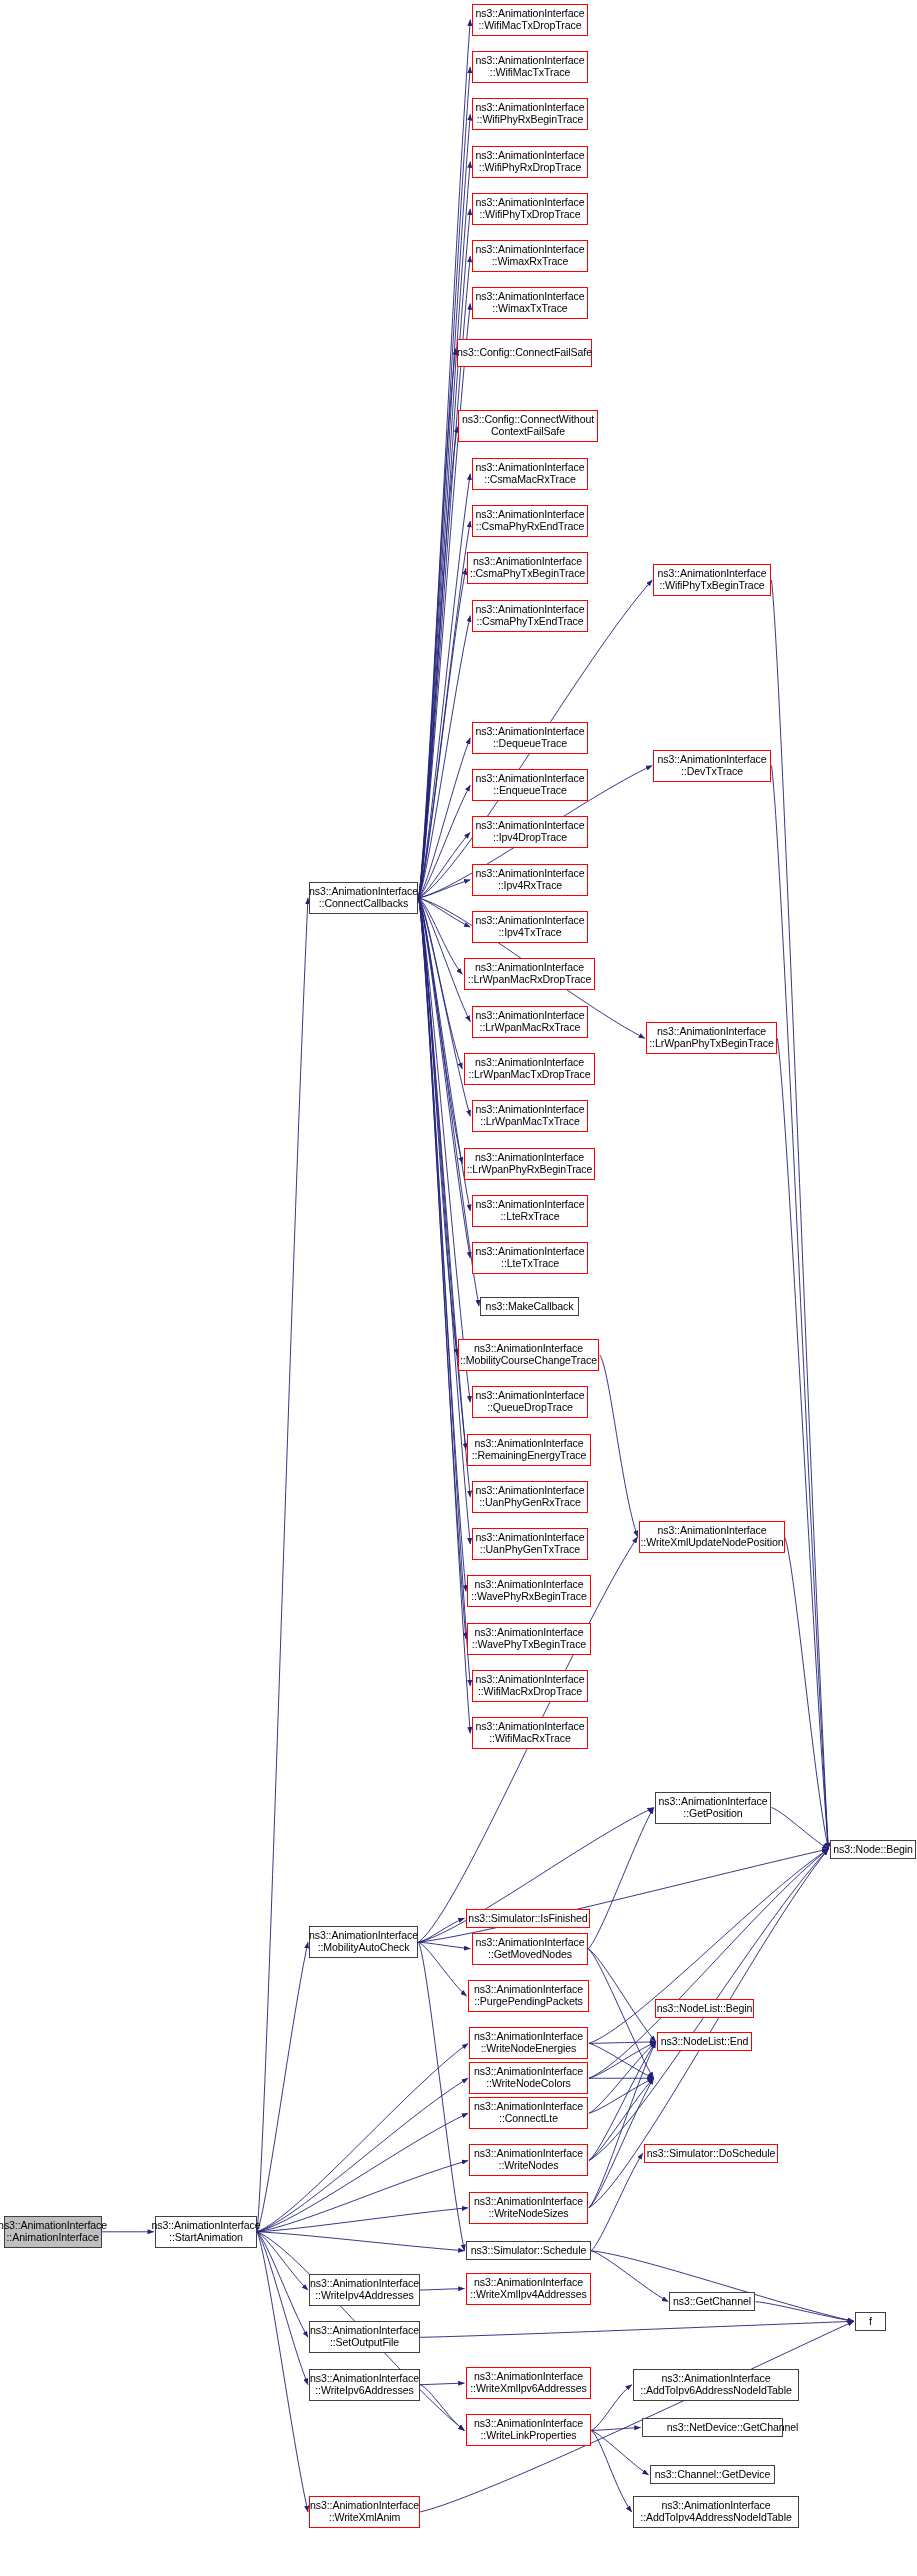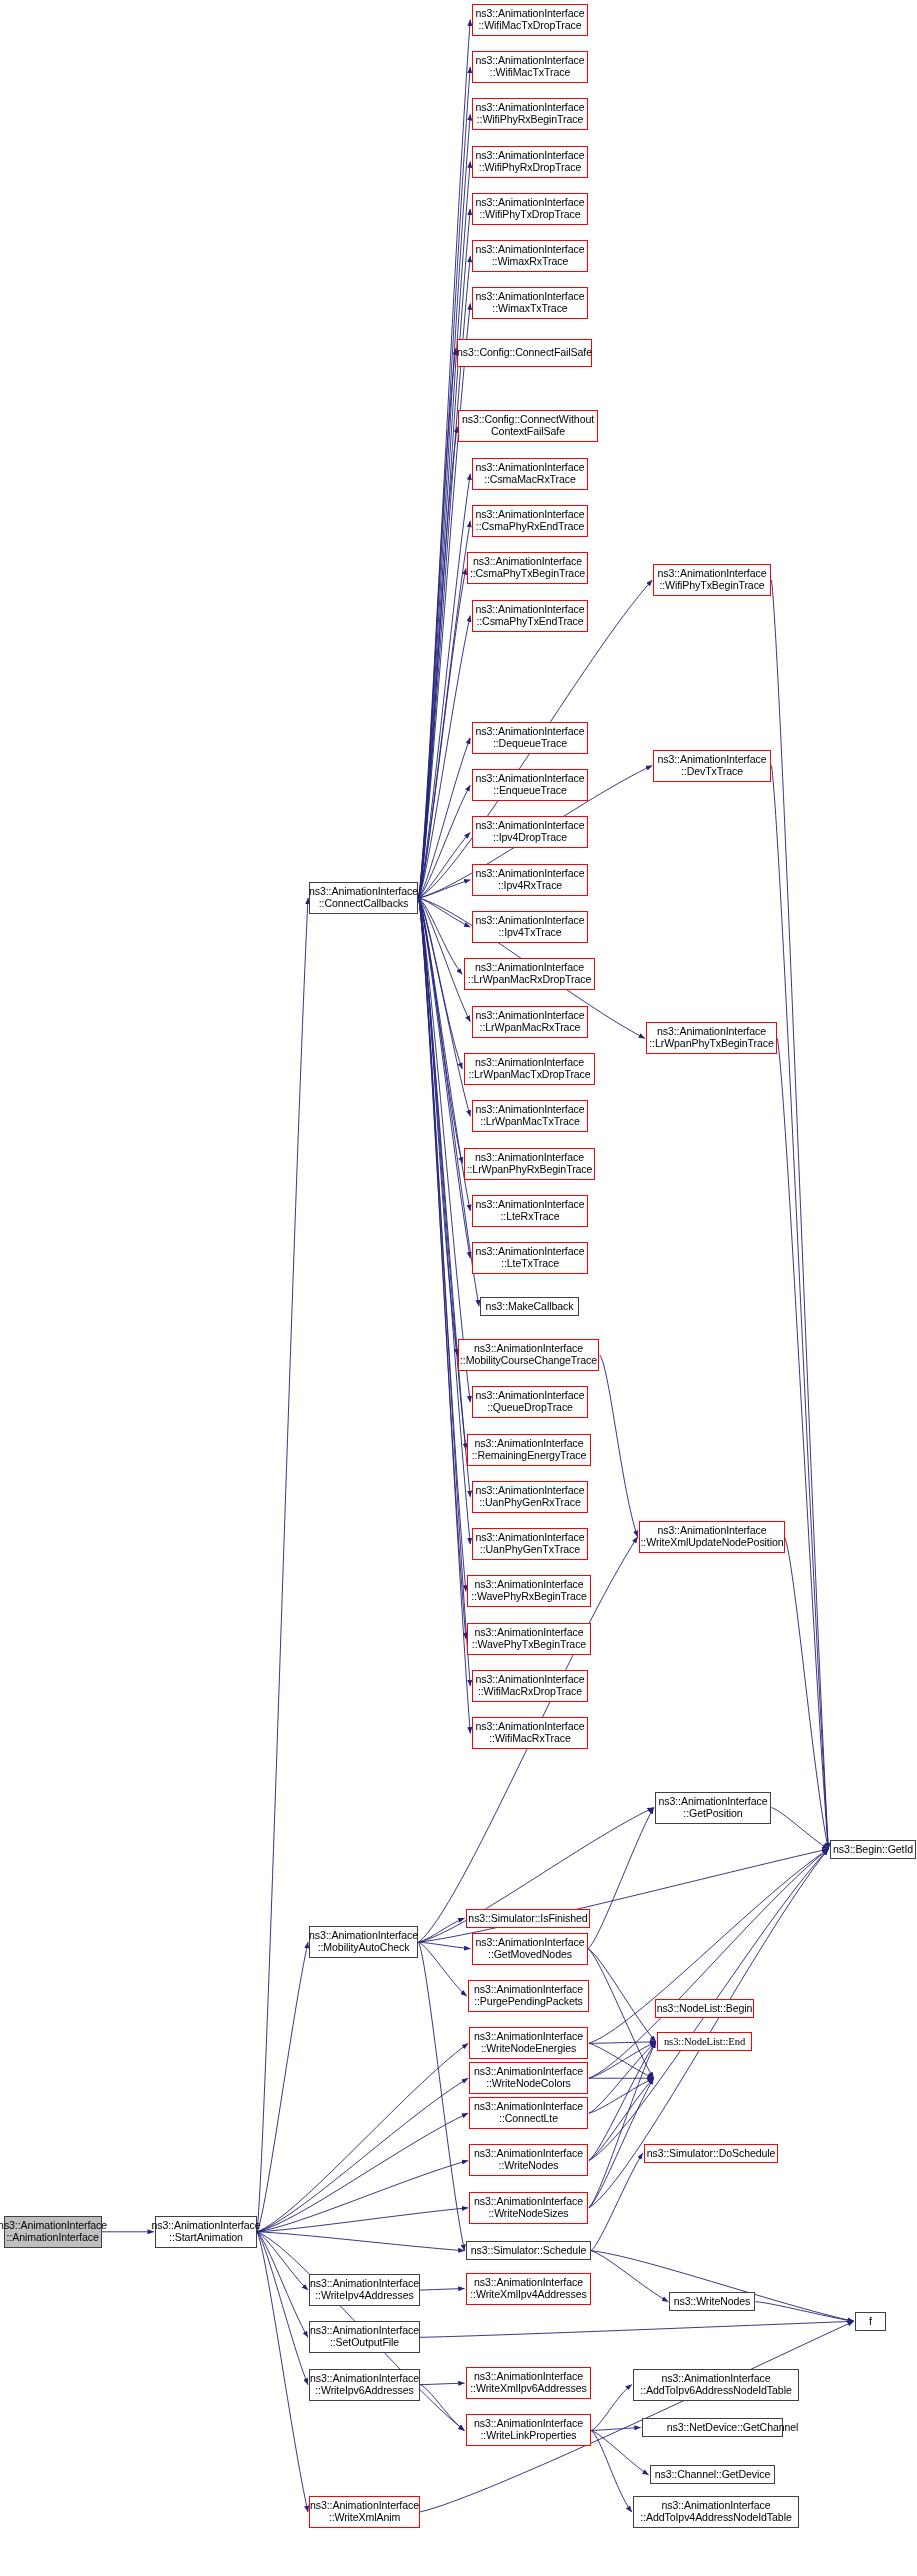--- a/index.html
+++ b/index.html
@@ -240,43 +240,43 @@
       <div class="node red" style="left: 653px; top: 564px; width: 118px; height: 32px;"><span>ns3::AnimationInterface
 ::WifiPhyTxBeginTrace</span></div>
       <div class="node red" style="left: 653px; top: 750px; width: 118px; height: 32px;"><span>ns3::AnimationInterface
 ::DevTxTrace</span></div>
       <div class="node red" style="left: 646px; top: 1022px; width: 131px; height: 32px;"><span>ns3::AnimationInterface
 ::LrWpanPhyTxBeginTrace</span></div>
       <div class="node red" style="left: 639px; top: 1521px; width: 146px; height: 32px;"><span>ns3::AnimationInterface
 ::WriteXmlUpdateNodePosition</span></div>
       <div class="node black" style="left: 655px; top: 1792px; width: 116px; height: 32px;"><span>ns3::AnimationInterface
 ::GetPosition</span></div>
-      <div class="node black" style="left: 830px; top: 1840px; width: 86px; height: 19px;"><span>ns3::Begin::GetId</span></div>
+      <div class="node black" style="left: 830px; top: 1840px; width: 86px; height: 19px;"><span>ns3::Node::Begin</span></div>
       <div class="node red" style="left: 466px; top: 1909px; width: 124px; height: 19px; align-items: center;"><span>ns3::Simulator::IsFinished</span></div>
       <div class="node red" style="left: 472px; top: 1933px; width: 116px; height: 32px;"><span>ns3::AnimationInterface
 ::GetMovedNodes</span></div>
       <div class="node red" style="left: 468px; top: 1980px; width: 121px; height: 32px;"><span>ns3::AnimationInterface
 ::PurgePendingPackets</span></div>
       <div class="node red" style="left: 469px; top: 2027px; width: 119px; height: 32px;"><span>ns3::AnimationInterface
 ::WriteNodeEnergies</span></div>
-      <div class="node red" style="left: 657px; top: 2032px; width: 95px; height: 19px; font-family: Liberation Serif, serif;"><span>ns3::NodeList::End</span></div>
+      <div class="node red" style="left: 657px; top: 2032px; width: 95px; height: 19px;"><span>ns3::NodeList::End</span></div>
       <div class="node red" style="left: 655px; top: 1999px; width: 99px; height: 19px;"><span>ns3::NodeList::Begin</span></div>
       <div class="node red" style="left: 469px; top: 2062px; width: 119px; height: 32px;"><span>ns3::AnimationInterface
 ::WriteNodeColors</span></div>
       <div class="node red" style="left: 469px; top: 2097px; width: 119px; height: 32px;"><span>ns3::AnimationInterface
 ::ConnectLte</span></div>
       <div class="node red" style="left: 469px; top: 2144px; width: 119px; height: 32px;"><span>ns3::AnimationInterface
 ::WriteNodes</span></div>
       <div class="node red" style="left: 644px; top: 2144px; width: 134px; height: 19px;"><span>ns3::Simulator::DoSchedule</span></div>
       <div class="node red" style="left: 469px; top: 2192px; width: 119px; height: 32px;"><span>ns3::AnimationInterface
 ::WriteNodeSizes</span></div>
       <div class="node black" style="left: 466px; top: 2241px; width: 125px; height: 19px;"><span>ns3::Simulator::Schedule</span></div>
       <div class="node red" style="left: 466px; top: 2273px; width: 125px; height: 32px;"><span>ns3::AnimationInterface
 ::WriteXmlIpv4Addresses</span></div>
-      <div class="node black" style="left: 669px; top: 2292px; width: 86px; height: 19px;"><span>ns3::WriteNodes</span></div>
+      <div class="node black" style="left: 669px; top: 2292px; width: 86px; height: 19px;"><span>ns3::GetChannel</span></div>
       <div class="node black" style="left: 855px; top: 2312px; width: 31px; height: 19px;"><span>f</span></div>
       <div class="node red" style="left: 466px; top: 2367px; width: 125px; height: 32px;"><span>ns3::AnimationInterface
 ::WriteXmlIpv6Addresses</span></div>
       <div class="node black" style="left: 633px; top: 2369px; width: 166px; height: 32px;"><span>ns3::AnimationInterface
 ::AddToIpv6AddressNodeIdTable</span></div>
       <div class="node red" style="left: 466px; top: 2414px; width: 125px; height: 32px;"><span>ns3::AnimationInterface
 ::WriteLinkProperties</span></div>
       <div class="node black" style="left: 642px; top: 2418px; width: 141px; height: 19px; padding-left: 43px;"><span>ns3::NetDevice::GetChannel</span></div>
       <div class="node black" style="left: 650px; top: 2465px; width: 125px; height: 19px;"><span>ns3::Channel::GetDevice</span></div>
       <div class="node black" style="left: 633px; top: 2496px; width: 166px; height: 32px;"><span>ns3::AnimationInterface

